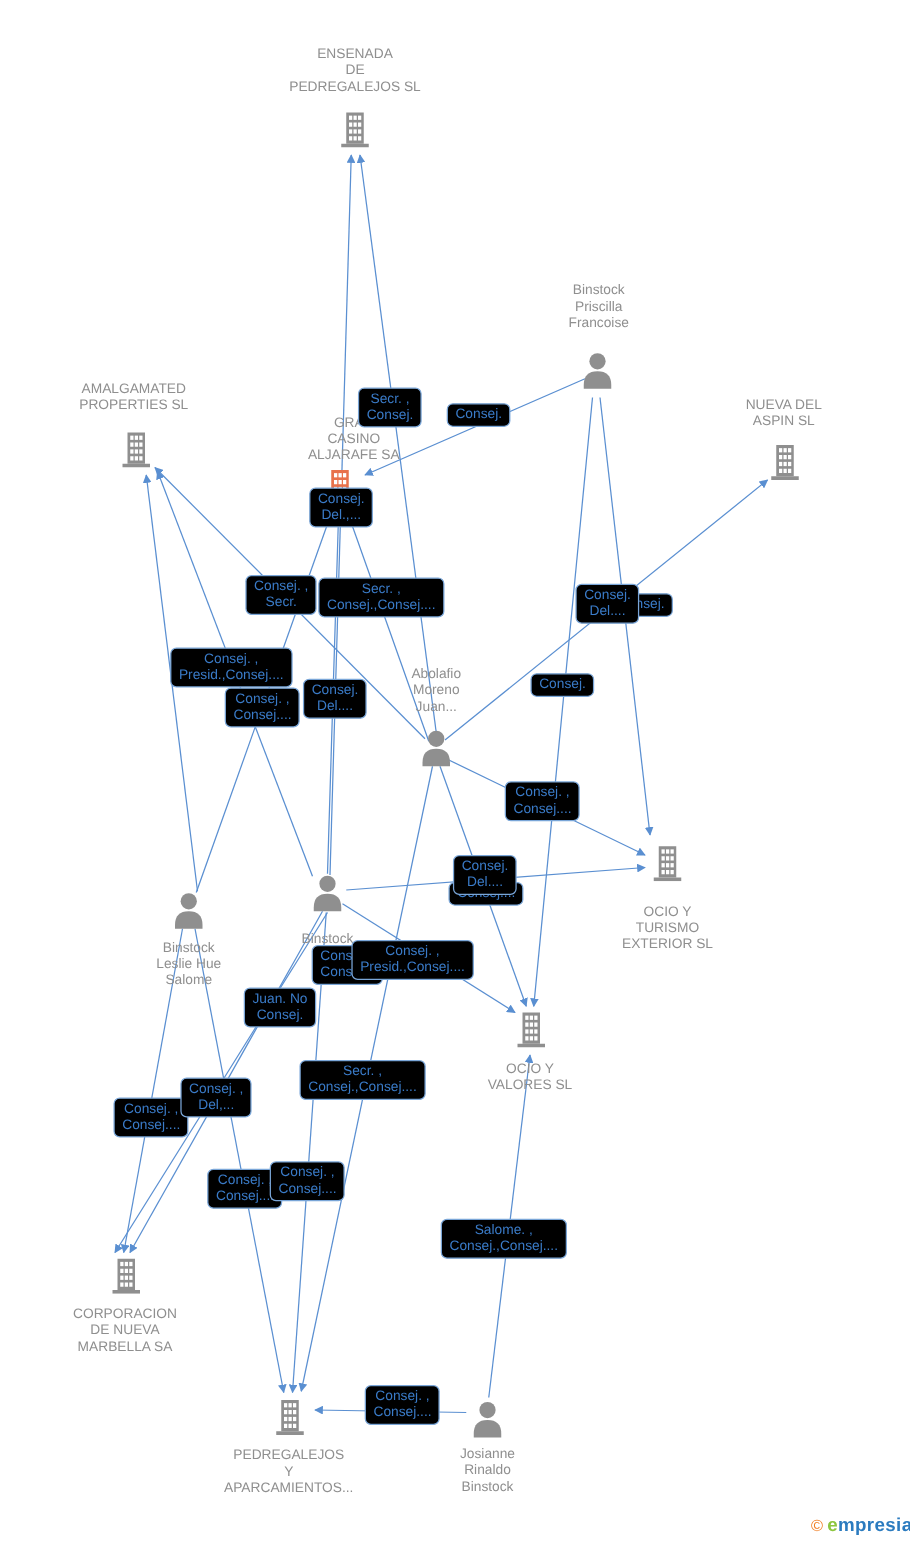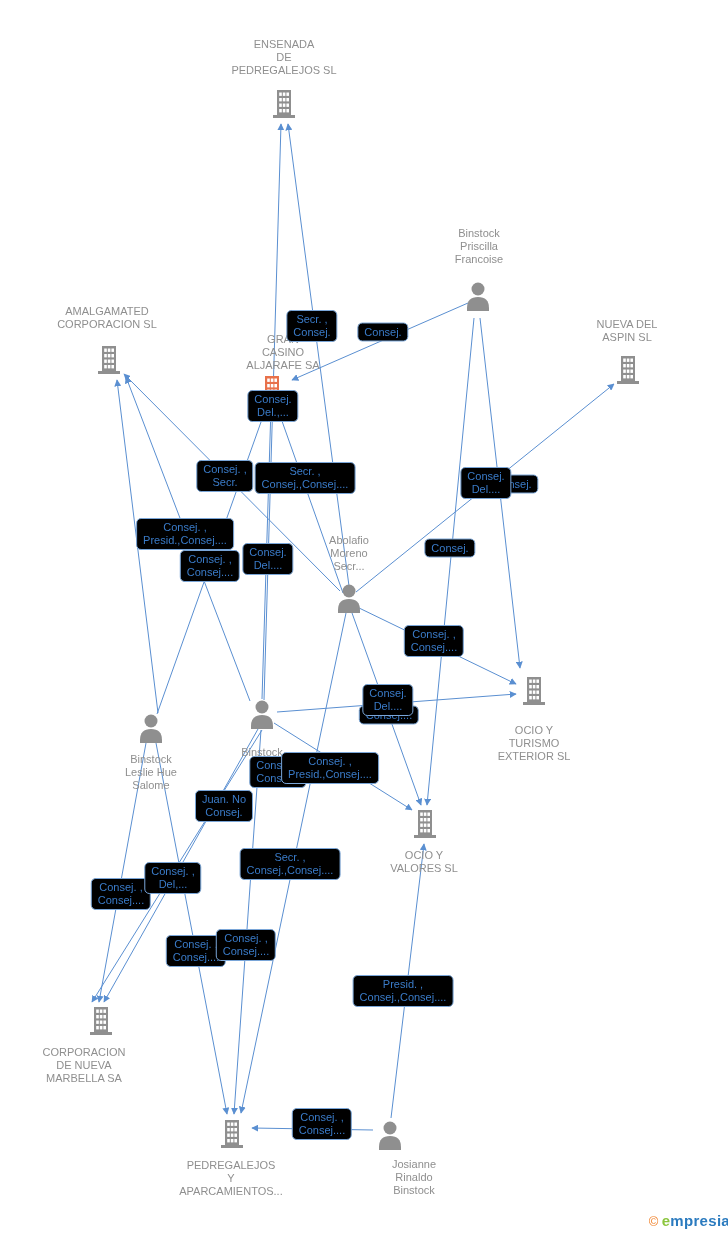--- a/index.html
+++ b/index.html
@@ -99,21 +99,21 @@
     <div class="node-label" style="left:284px;top:57px">ENSENADA
 DE
 PEDREGALEJOS SL</div>
   </div>
 
   <div>
     <svg class="node-icon" style="left:109px;top:359px" width="28" height="30">
         <use href="#ico-building"></use>
       </svg>
     <div class="node-label" style="left:107px;top:318px">AMALGAMATED
-CORPORACION SL</div>
+PROPERTIES SL</div>
   </div>
 
   <div>
     <svg class="node-icon highlight" style="left:272px;top:389px" width="28" height="30">
         <use href="#ico-building"></use>
       </svg>
     <div class="node-label" style="left:283px;top:352px">GRAN
 CASINO
 ALJARAFE SA</div>
   </div>
@@ -140,21 +140,21 @@
         <use href="#ico-building"></use>
       </svg>
     <div class="node-label" style="left:424px;top:862px">OCIO Y
 VALORES SL</div>
   </div>
 
   <div>
     <svg class="node-icon" style="left:101px;top:1020px" width="28" height="30">
         <use href="#ico-building"></use>
       </svg>
-    <div class="node-label" style="left:84px;top:1065px">CORPORACION
+    <div class="node-label" style="left:100px;top:1065px">CORPORACION
 DE NUEVA
 MARBELLA SA</div>
   </div>
 
   <div>
     <svg class="node-icon" style="left:232px;top:1133px" width="28" height="30">
         <use href="#ico-building"></use>
       </svg>
     <div class="node-label" style="left:231px;top:1178px">PEDREGALEJOS
 Y
@@ -169,21 +169,21 @@
 Priscilla
 Francoise</div>
   </div>
 
   <div>
     <svg class="node-icon" style="left:349px;top:599px" width="28" height="30">
         <use href="#ico-person"></use>
       </svg>
     <div class="node-label" style="left:349px;top:553px">Abolafio
 Moreno
-Secr...</div>
+Juan...</div>
   </div>
 
   <div>
     <svg class="node-icon" style="left:151px;top:729px" width="28" height="30">
         <use href="#ico-person"></use>
       </svg>
     <div class="node-label" style="left:151px;top:772px">Binstock
 Leslie Hue
 Salome</div>
   </div>
@@ -194,21 +194,21 @@
       </svg>
     <div class="node-label" style="left:262px;top:765px">Binstock
 Jo...
 Ele...</div>
   </div>
 
   <div>
     <svg class="node-icon" style="left:390px;top:1136px" width="28" height="30">
         <use href="#ico-person"></use>
       </svg>
-    <div class="node-label" style="left:414px;top:1177px">Josianne
+    <div class="node-label" style="left:390px;top:1177px">Josianne
 Rinaldo
 Binstock</div>
   </div>
 
   <div class="edge-label" style="left:312px;top:326px">Secr. ,
 Consej.</div>
   <div class="edge-label" style="left:383px;top:332px">Consej.</div>
   <div class="edge-label" style="left:273px;top:406px">Consej.
 Del.,...</div>
   <div class="edge-label" style="left:225px;top:476px">Consej. ,
@@ -239,21 +239,21 @@
   <div class="edge-label" style="left:290px;top:864px">Secr. ,
 Consej.,Consej....</div>
   <div class="edge-label" style="left:121px;top:894px">Consej. ,
 Consej....</div>
   <div class="edge-label" style="left:173px;top:878px">Consej. ,
 Del,...</div>
   <div class="edge-label" style="left:196px;top:951px">Consej. ,
 Consej....</div>
   <div class="edge-label" style="left:246px;top:945px">Consej. ,
 Consej....</div>
-  <div class="edge-label" style="left:403px;top:991px">Presid. ,
+  <div class="edge-label" style="left:403px;top:991px">Salome. ,
 Consej.,Consej....</div>
   <div class="edge-label" style="left:322px;top:1124px">Consej. ,
 Consej....</div>
 
   <div id="brand">
     <span class="copy">©</span><span class="e">e</span><span class="rest">mpresia</span>
   </div>
 
 </div>
 

